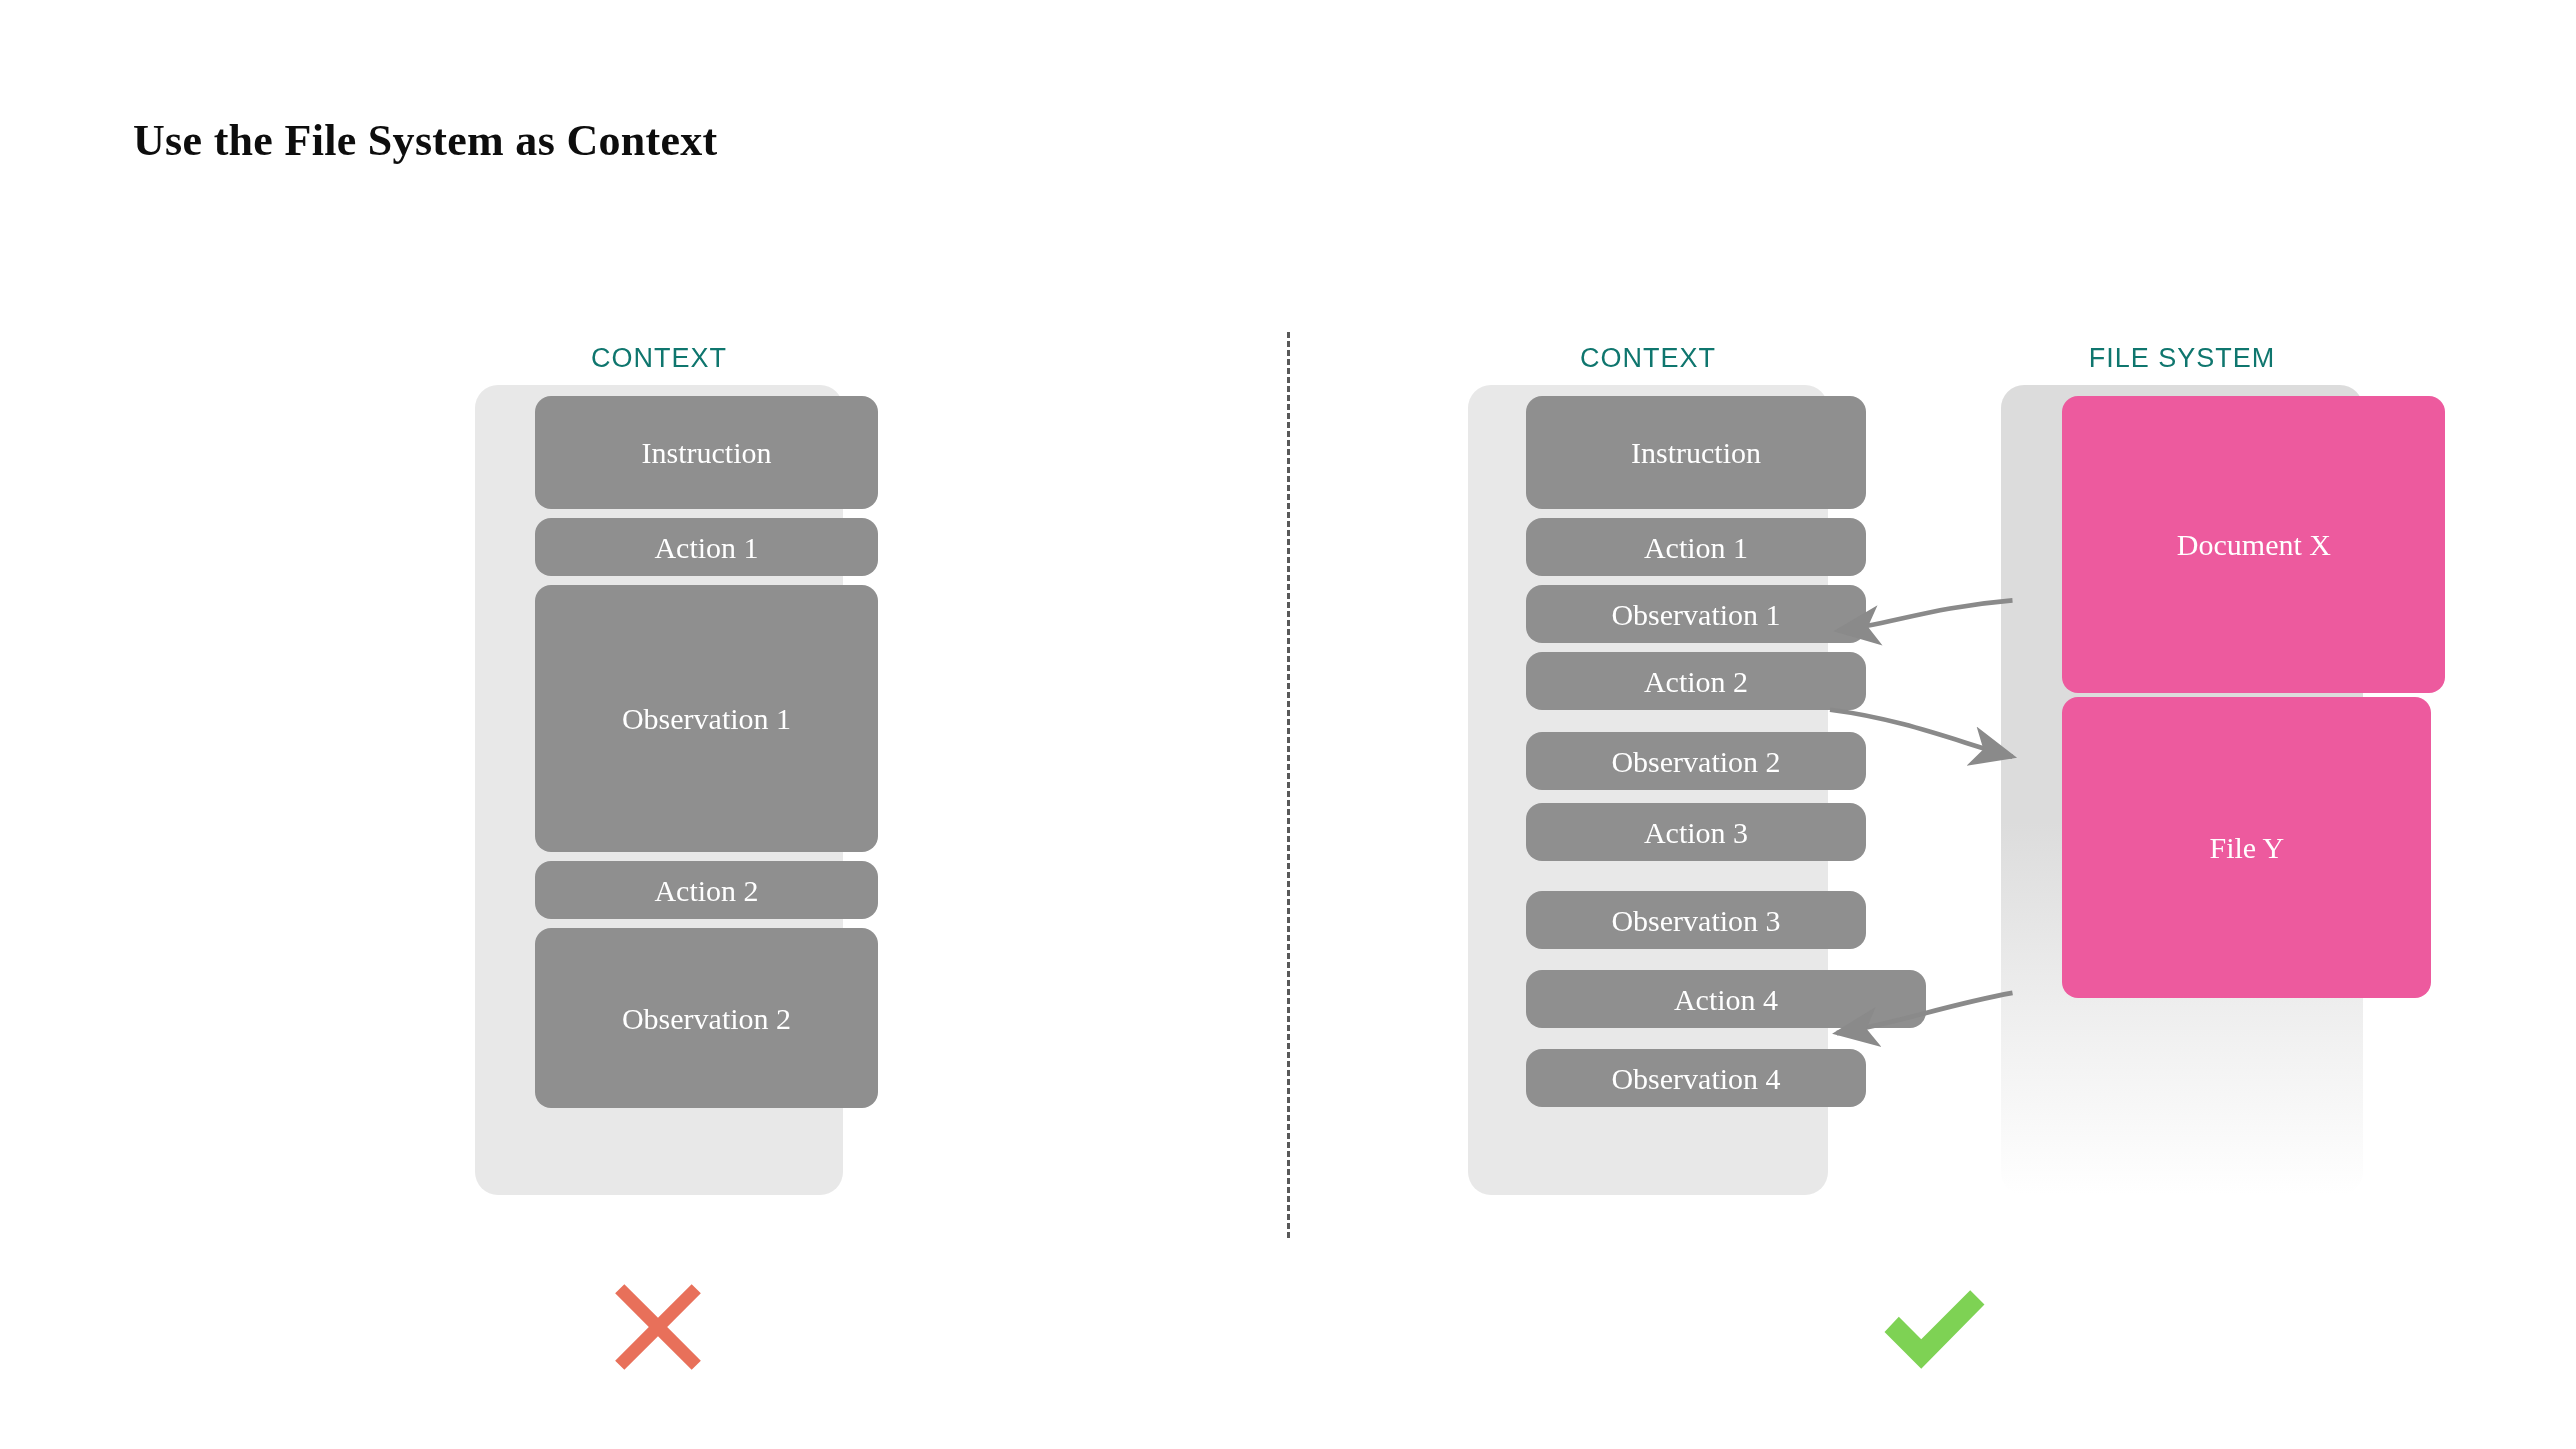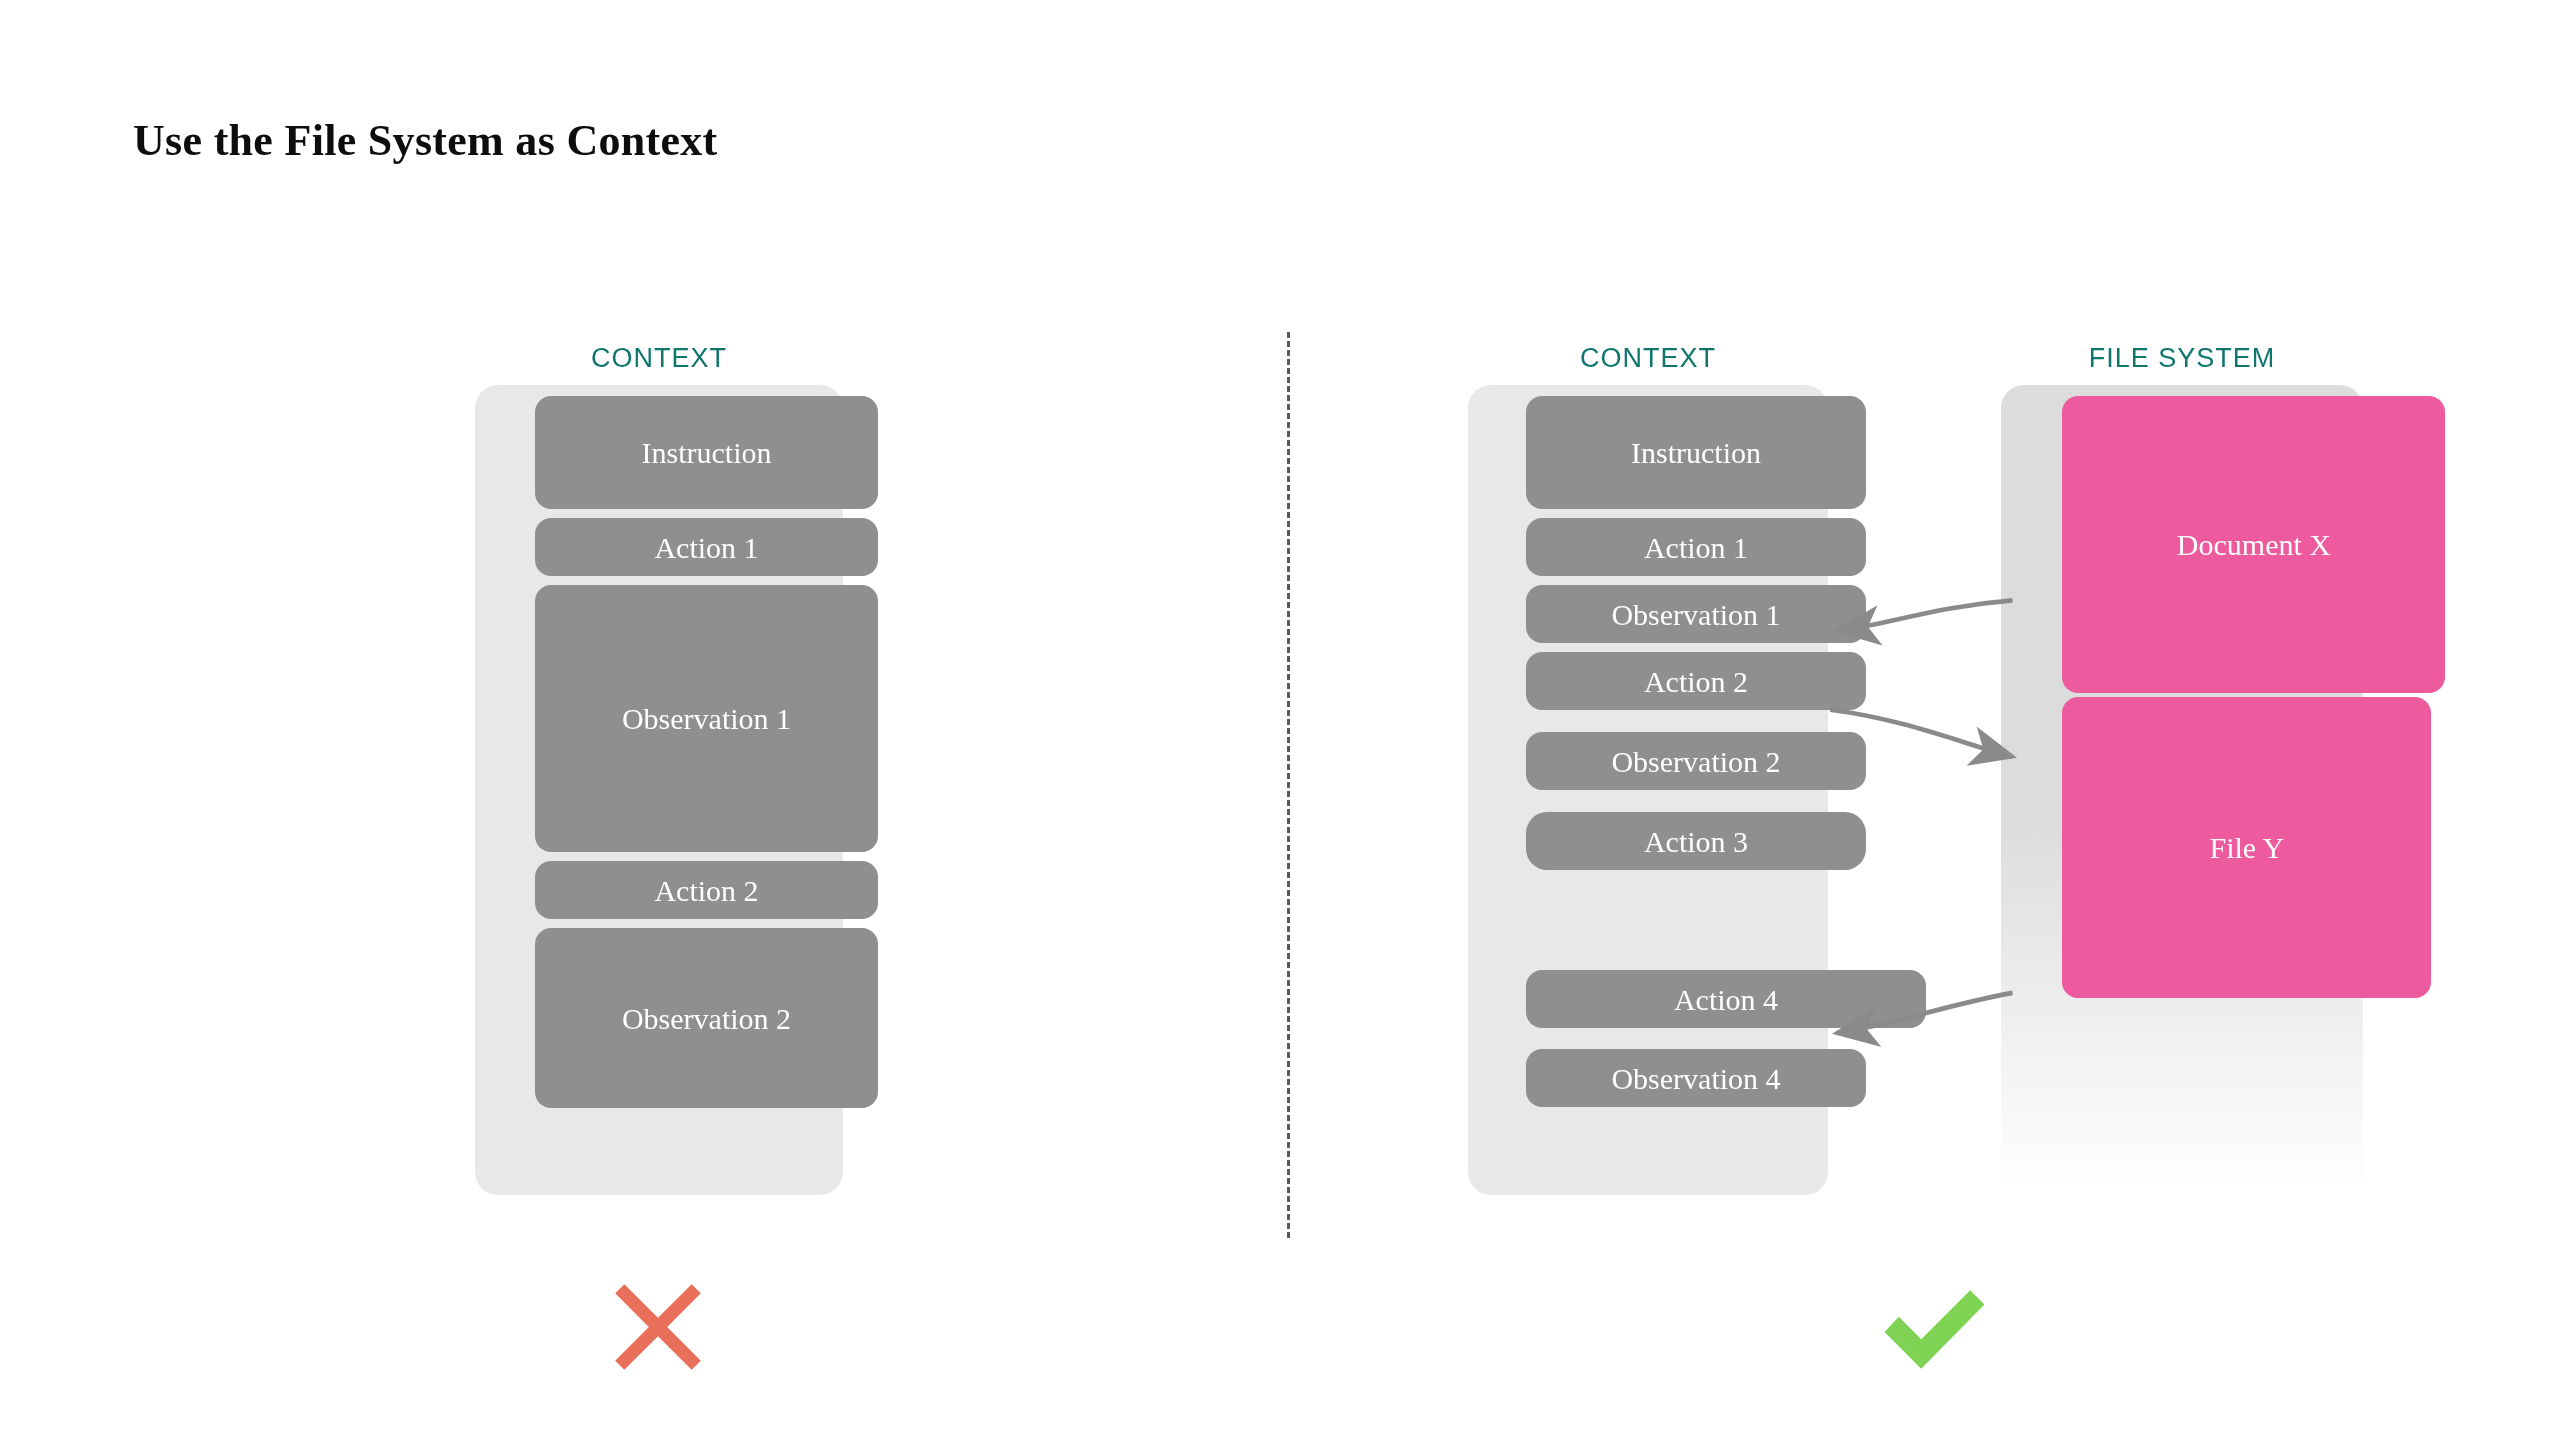--- a/index.html
+++ b/index.html
@@ -81,21 +81,22 @@
   <div class="divider"></div>
 
   <div class="col-caption" style="left:1468px;top:343px;width:360px;">CONTEXT</div>
 
   <div class="stack context" style="left:1468px;top:385px;width:360px;height:810px;">
     <div class="block gray" style="left:10px;top:10.7px;width:340px;height:113px;">Instruction</div>
     <div class="block gray" style="left:10px;top:133px;width:340px;height:58px;">Action 1</div>
     <div class="block gray" style="left:10px;top:200px;width:340px;height:58px;">Observation 1</div>
     <div class="block gray" style="left:10px;top:267px;width:340px;height:58px;">Action 2</div>
     <div class="block gray" style="left:10px;top:347px;width:340px;height:58px;">Observation 2</div>
-    <div class="block gray" style="left:10px;top:427px;width:340px;height:58px;border-radius:21px;">Action 3</div>
+    <div class="block gray" style="left:10px;top:418px;width:340px;height:58px;">Action 3</div>
+    <div class="block gray" style="left:10px;top:506px;width:340px;height:58px;">Observation 3</div>
     <div class="block gray" style="left:10px;top:585px;width:400px;height:58px;">Action 4</div>
     <div class="block gray" style="left:10px;top:664px;width:340px;height:58px;">Observation 4</div>
   </div>
 
   <div class="col-caption" style="left:2001px;top:343px;width:362px;">FILE SYSTEM</div>
 
   <div class="stack filesystem" style="left:2001px;top:385px;width:362px;height:810px;">
     <div class="block pink" style="left:13.4px;top:10.7px;width:383px;height:297px;">Document X</div>
     <div class="block pink" style="left:13.4px;top:312px;width:369px;height:301px;text-align:right;">File Y</div>
   </div>

